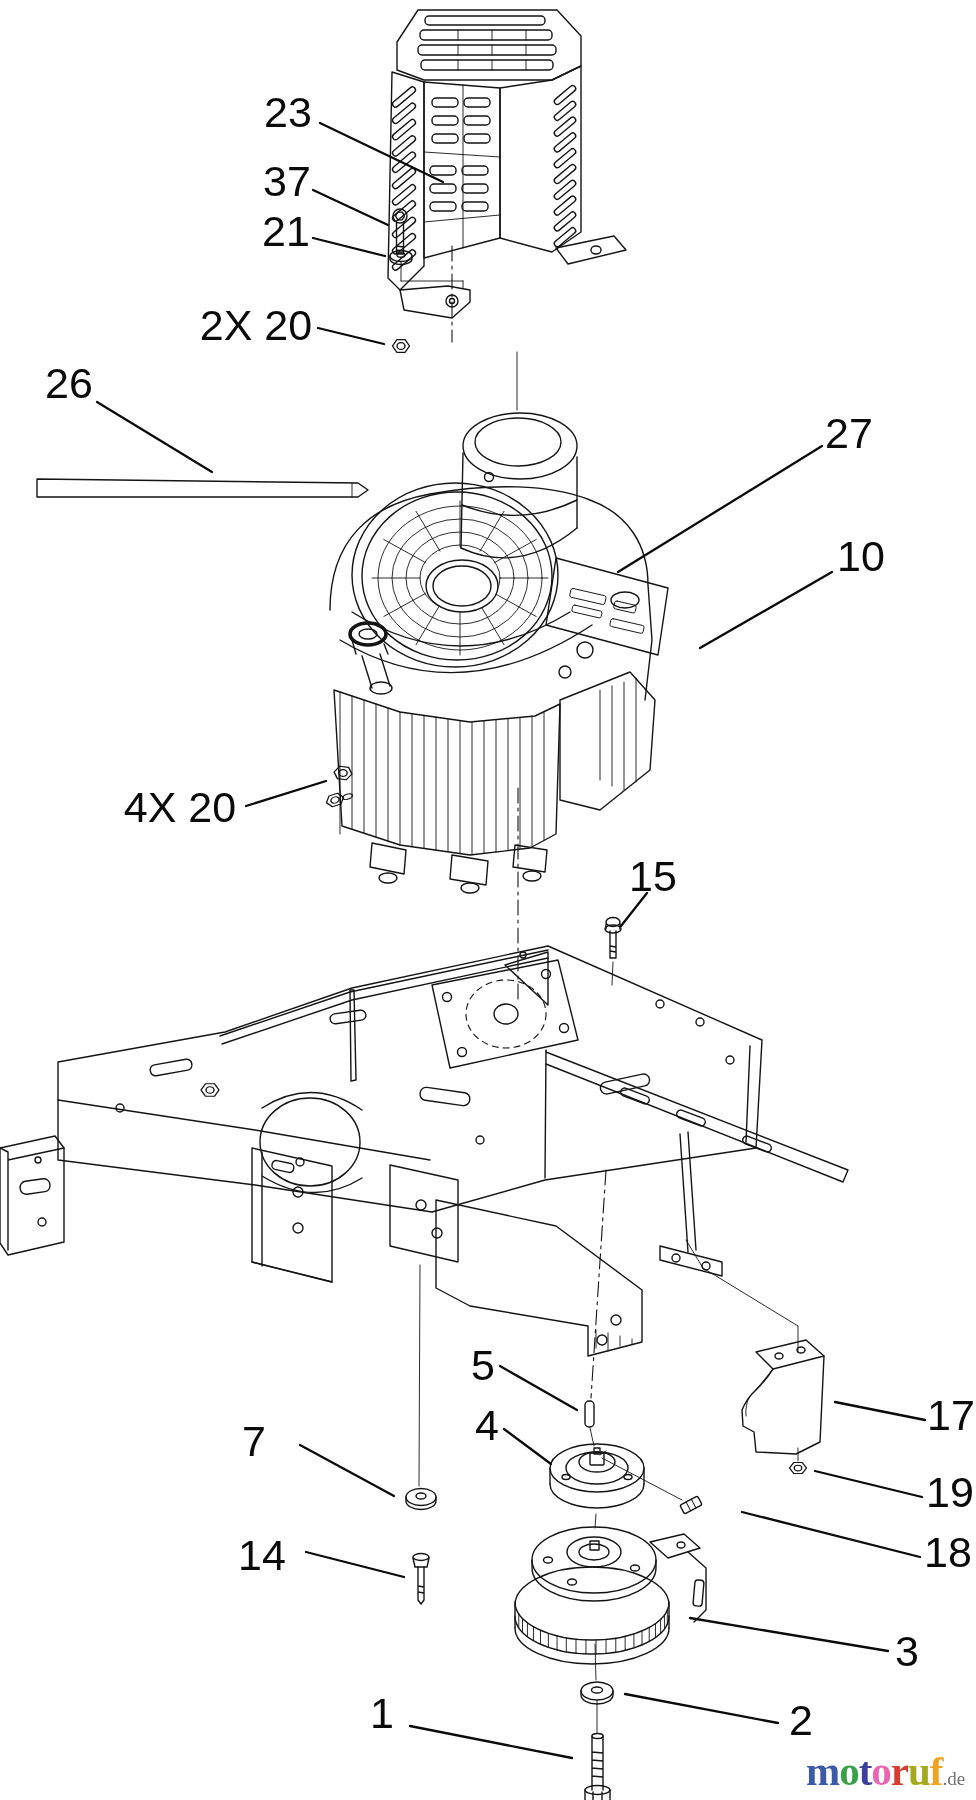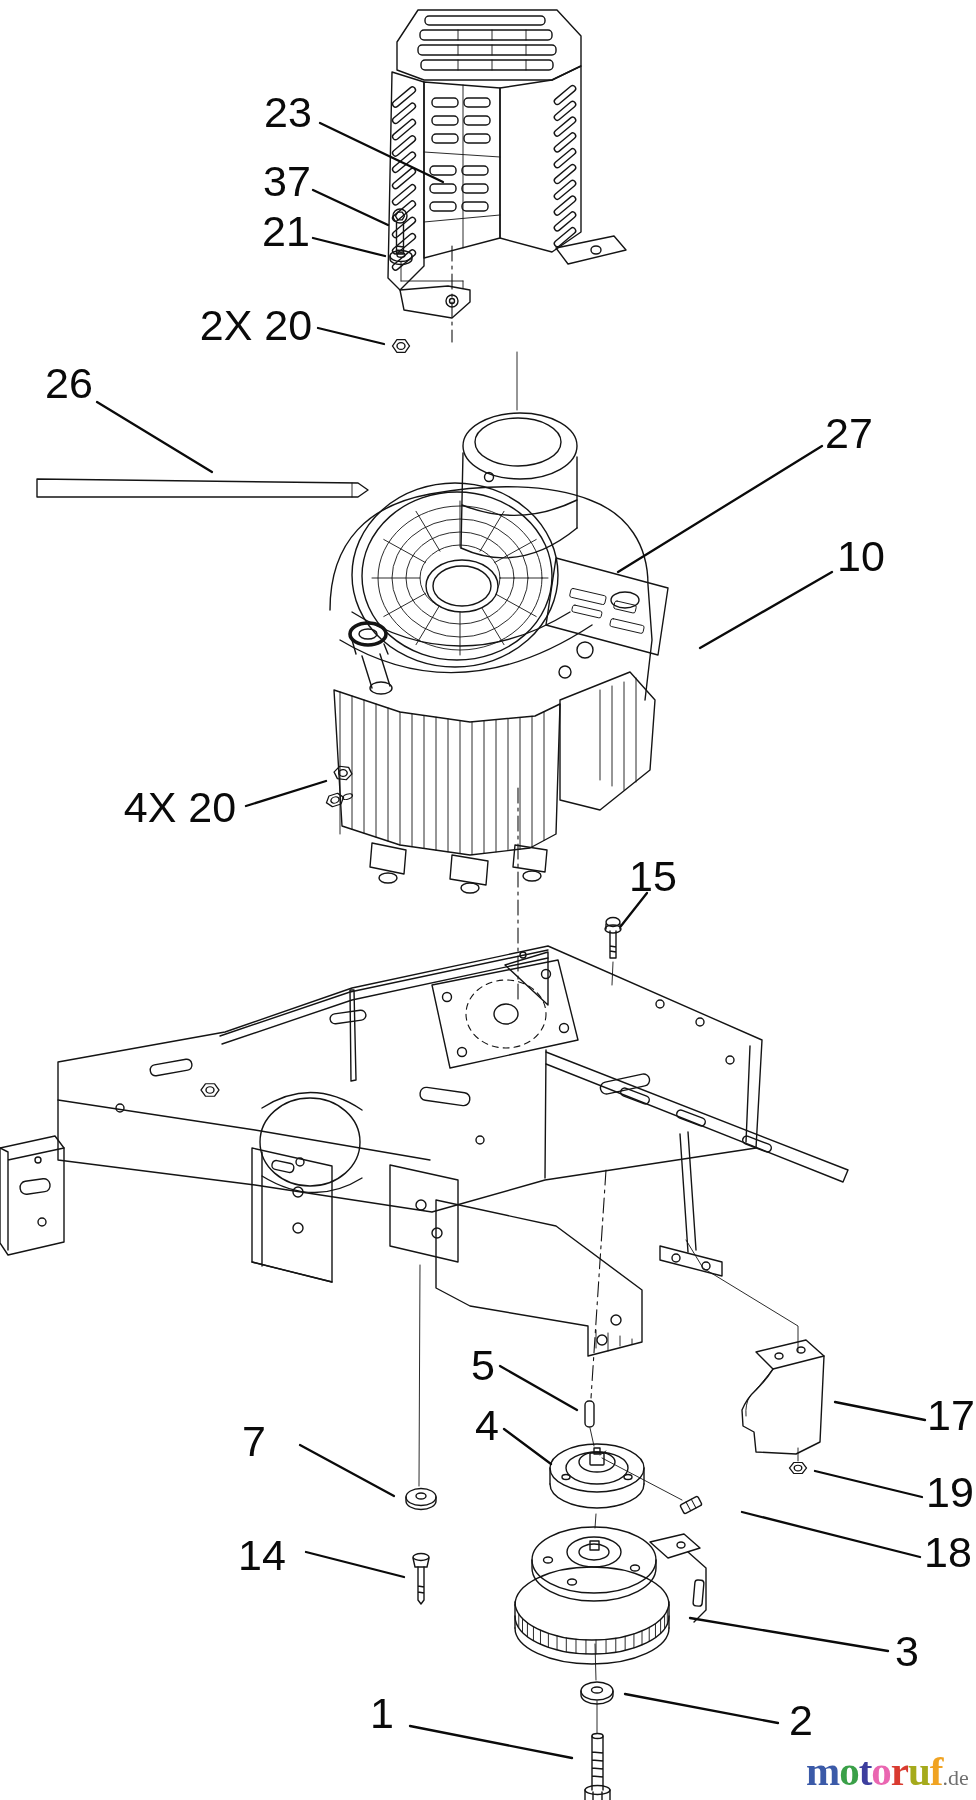--- a/index.html
+++ b/index.html
@@ -7,21 +7,21 @@
   .stage svg{position:absolute;left:0;top:0;}
   .art{stroke:#141414;fill:none;stroke-width:1.4;stroke-linecap:round;stroke-linejoin:round;}
   .art .thin{stroke-width:0.9;}
   .art .ring{stroke-width:3.6;}
   .art .wfill{fill:#ffffff;}
   .art .dash{stroke-dasharray:15 5 3 5;stroke-width:1.1;}
   .art .dashfine{stroke-dasharray:6 5;stroke-width:1.1;}
   .callouts line{stroke:#0a0a0a;stroke-width:2.3;stroke-linecap:round;}
   .callouts text{font-family:"Liberation Sans",sans-serif;font-size:43px;font-weight:400;fill:#0a0a0a;text-anchor:middle;stroke:none;}
   .watermark{position:absolute;left:806px;top:1747px;font-family:"Liberation Serif",serif;font-weight:700;font-size:41px;letter-spacing:-1px;white-space:nowrap;}
-  .watermark .wm-suffix{font-size:22px;font-weight:400;letter-spacing:0;}
+  .watermark .wm-suffix{font-size:19px;font-weight:400;letter-spacing:0;}
 </style>
 </head>
 <body>
 
 <div class="stage">
 <svg width="976" height="1800" viewBox="0 0 976 1800" xmlns="http://www.w3.org/2000/svg">
 
   <g class="art">
 
     <path d="M58,1062 L225,1032 L352,988 L548,946 L762,1040 L756,1148 L545,1180 L432,1212 L255,1185 L58,1160 Z"></path>

